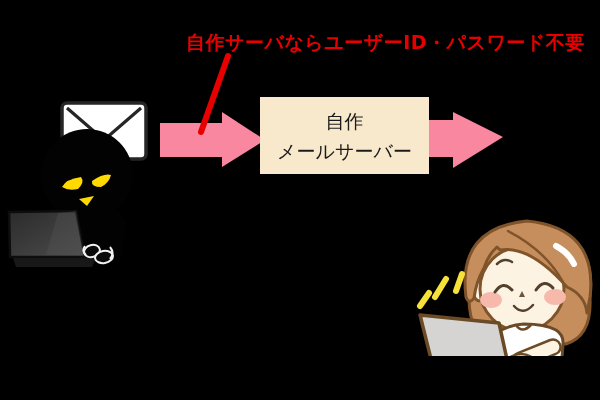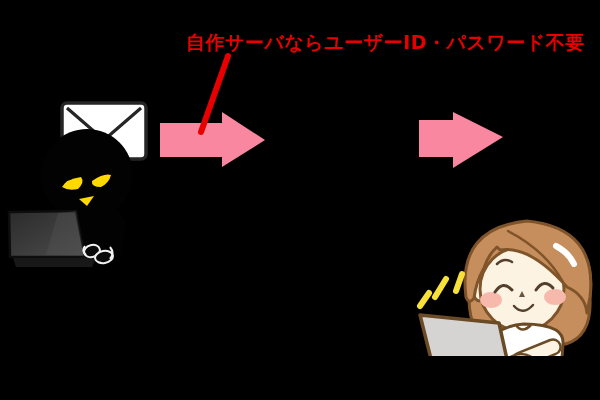--- a/index.html
+++ b/index.html
@@ -109,14 +109,18 @@
       <g stroke="#f6e13b" stroke-width="6" stroke-linecap="round">
         <line x1="420" y1="306" x2="429" y2="293"></line>
         <line x1="435" y1="297" x2="446" y2="279"></line>
         <line x1="456" y1="291" x2="462" y2="274"></line>
       </g>
     </g>
   </svg>
 
   <div class="annotation">自作サーバならユーザーID・パスワード不要</div>
 
+  <div class="server-box">
+    <div>自作</div>
+    <div>メールサーバー</div>
+  </div>
 
 </div>
 
 </body></html>

